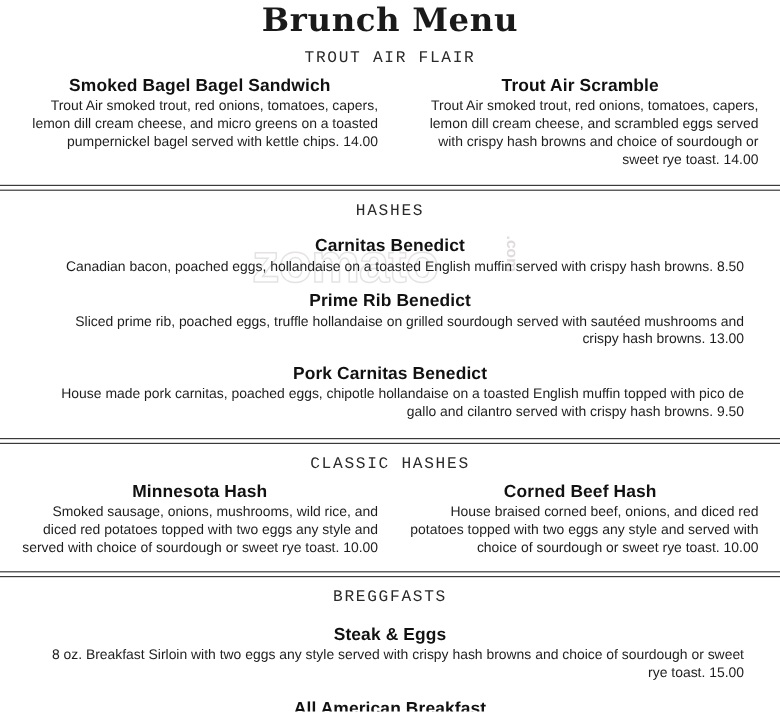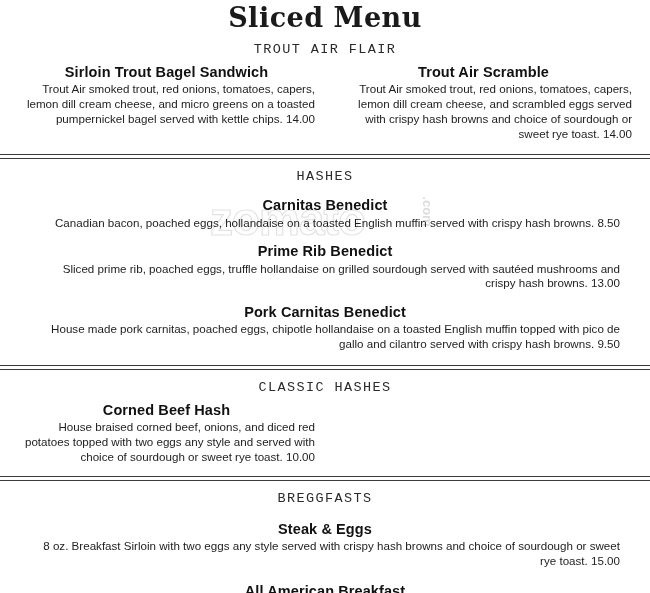--- a/index.html
+++ b/index.html
@@ -155,27 +155,27 @@
 </head>
 <body>
 
 <div class="page">
 
   <div class="watermark">
     <span class="wm-main">zomato</span>
     <span class="wm-dot">.com</span>
   </div>
 
-  <h1 class="menu-title">Sliced Menu</h1>
+  <h1 class="menu-title">Brunch Menu</h1>
 
   <div class="section">
     <div class="section-header">TROUT AIR FLAIR</div>
     <div class="two-col">
       <div class="item">
-        <div class="item-name">Sirloin Trout Bagel Sandwich</div>
+        <div class="item-name">Smoked Bagel Bagel Sandwich</div>
         <div class="item-desc">Trout Air smoked trout, red onions, tomatoes, capers, lemon dill cream cheese, and micro greens on a toasted pumpernickel bagel served with kettle chips.  14.00</div>
       </div>
       <div class="item">
         <div class="item-name">Trout Air Scramble</div>
         <div class="item-desc">Trout Air smoked trout, red onions, tomatoes, capers, lemon dill cream cheese, and scrambled eggs served with crispy hash browns and choice of sourdough or sweet rye toast.  14.00</div>
       </div>
     </div>
   </div>
 
   <div class="gap-12"></div>
@@ -199,20 +199,24 @@
       <div class="item-desc">House made pork carnitas, poached eggs, chipotle hollandaise on a toasted English muffin topped with pico de gallo and cilantro served with crispy hash browns.  9.50</div>
     </div>
   </div>
 
   <div class="gap-10"></div>
   <div class="divider"></div>
 
   <div class="section">
     <div class="section-header">CLASSIC HASHES</div>
     <div class="two-col">
+      <div class="item">
+        <div class="item-name">Minnesota Hash</div>
+        <div class="item-desc">Smoked sausage, onions, mushrooms, wild rice, and diced red potatoes topped with two eggs any style and served with choice of sourdough or sweet rye toast.  10.00</div>
+      </div>
       <div class="item">
         <div class="item-name">Corned Beef Hash</div>
         <div class="item-desc">House braised corned beef, onions, and diced red potatoes topped with two eggs any style and served with choice of sourdough or sweet rye toast.  10.00</div>
       </div>
     </div>
   </div>
 
   <div class="gap-10"></div>
   <div class="divider"></div>
 

